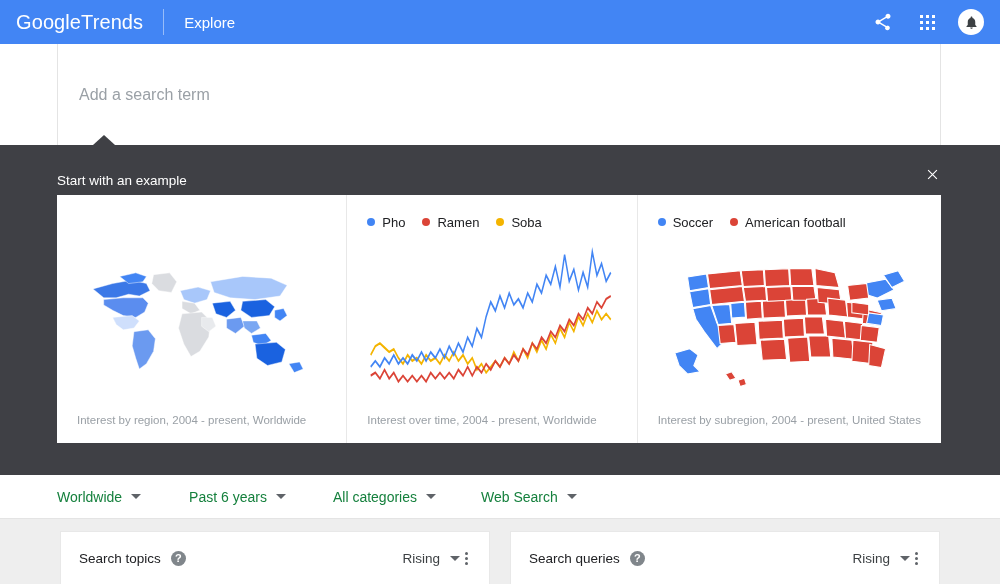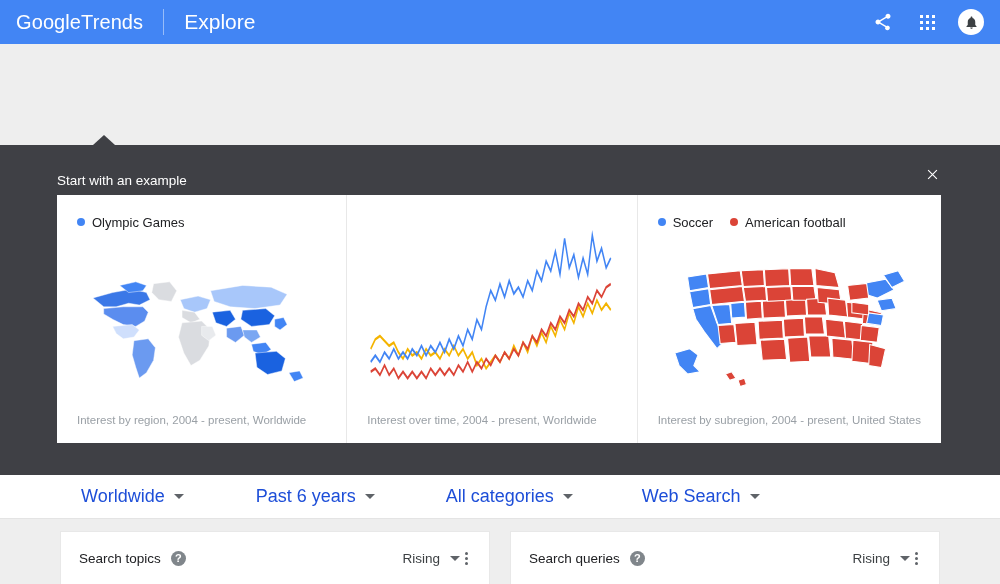--- a/index.html
+++ b/index.html
@@ -23,21 +23,21 @@
     font-size: 20px; color: #ffffff; letter-spacing: .1px;
     white-space: nowrap;
   }
   .brand .g { font-weight: 400; }
   .brand .t { font-weight: 300; }
   .appbar-div {
     width: 1px; height: 26px; margin: 0 20px;
     background: rgba(255,255,255,.45);
   }
   .explore {
-    font-size: 21px; color: #ffffff; font-weight: 400;
+    font-size: 15px; color: #ffffff; font-weight: 400;
     white-space: nowrap;
   }
   .appbar-right {
     margin-left: auto; display: flex; align-items: center;
     gap: 18px; margin-right: 16px;
   }
   .icon-btn {
     width: 26px; height: 26px;
     display: flex; align-items: center; justify-content: center;
   }
@@ -125,21 +125,21 @@
     position: absolute; top: 475px; left: 0;
     width: 1000px; height: 44px;
     background: #ffffff;
     border-bottom: 1px solid #e4e4e4;
     display: flex; align-items: center;
   }
   .filter {
     display: flex; align-items: center; gap: 9px;
     cursor: pointer; white-space: nowrap;
   }
-  .filter-label { font-size: 18px; color: #1d4ed8; margin-left: 24px; }
+  .filter-label { font-size: 14px; color: #15803d; }
   .tri-down {
     width: 0; height: 0;
     border-left: 5px solid transparent;
     border-right: 5px solid transparent;
     border-top: 5px solid #5f6368;
   }
 
   
   .panels {
     position: absolute; top: 531px; left: 0;
@@ -206,39 +206,38 @@
         </span>
       </div>
       <div class="avatar">
         <svg width="15" height="15" viewBox="0 0 24 24">
           <path fill="#3c4043" d="M12 22c1.1 0 2-.9 2-2h-4c0 1.1.9 2 2 2zm6-6v-5c0-3.07-1.63-5.64-4.5-6.32V4c0-.83-.67-1.5-1.5-1.5s-1.5.67-1.5 1.5v.68C7.64 5.36 6 7.92 6 11v5l-2 2v1h16v-1l-2-2z"></path>
         </svg>
       </div>
     </div>
   </div>
 
+  <div class="searchwrap">
+    <div class="search-cell">
+      <input class="search-input" type="text" placeholder="Add a search term" style="">
+    </div>
+  </div>
 
   <div class="overlay">
     <div class="overlay-caret"></div>
     <div class="overlay-title">Start with an example</div>
     <div class="overlay-close">
       <svg width="15" height="15" viewBox="0 0 24 24">
         <path stroke="#ffffff" stroke-width="1.8" d="M5 5 L19 19 M19 5 L5 19"></path>
       </svg>
     </div>
 
     <div class="cards">
 
       <div class="card">
-        <div class="legend">
-          <div class="legend-item">
-            <span class="dot" style="background:#4285f4"></span>
-            <span class="legend-label">Olympic Games</span>
-          </div>
-        </div>
         <div class="viz">
           <svg viewBox="0 0 280 130" preserveAspectRatio="xMidYMid meet">
             <g stroke="#ffffff" stroke-width=".5">
 
               <path fill="#3b78e7" d="M18 34 L40 28 L62 24 L78 28 L82 36 L70 42 L58 40 L44 44 L30 44 Z"></path>
               <path fill="#5b8def" d="M30 46 L52 44 L74 44 L80 50 L76 60 L66 66 L52 64 L40 58 L30 52 Z"></path>
               <path fill="#cfdffc" d="M40 66 L62 64 L70 70 L64 78 L52 80 L44 74 Z"></path>
               <path fill="#dadce0" d="M86 18 L104 16 L112 26 L106 38 L92 36 L84 28 Z"></path>
               <path fill="#4285f4" d="M48 20 L66 16 L78 20 L74 26 L58 28 Z"></path>
 
@@ -261,20 +260,34 @@
 
               <path fill="#1a62e0" d="M200 96 L224 94 L234 102 L230 116 L214 120 L202 112 Z"></path>
               <path fill="#4285f4" d="M238 118 L250 116 L254 124 L244 128 Z"></path>
             </g>
           </svg>
         </div>
         <div class="caption">Interest by region, 2004 - present, Worldwide</div>
       </div>
 
       <div class="card">
+        <div class="legend">
+          <div class="legend-item">
+            <span class="dot" style="background:#4285f4"></span>
+            <span class="legend-label">Pho</span>
+          </div>
+          <div class="legend-item">
+            <span class="dot" style="background:#db4437"></span>
+            <span class="legend-label">Ramen</span>
+          </div>
+          <div class="legend-item">
+            <span class="dot" style="background:#f4b400"></span>
+            <span class="legend-label">Soba</span>
+          </div>
+        </div>
         <div class="viz">
           <svg viewBox="0 0 270 120" preserveAspectRatio="none">
             <polyline fill="none" stroke="#f4b400" stroke-width="1.6" points="4,80 9,74 14,72 19,75 24,78 29,76 34,82 39,86 44,80 49,84 54,82 59,86 64,80 69,84 74,82 79,86 84,80 89,84 94,78 99,84 104,80 109,86 114,82 119,90 124,86 129,92 134,88 139,84 144,88 149,82 154,86 159,78 164,84 169,76 174,82 179,72 184,78 189,70 194,76 199,66 204,72 209,62 214,68 219,58 224,64 229,54 234,60 239,52 244,58 249,50 254,56 259,52 264,56"></polyline>
             <polyline fill="none" stroke="#db4437" stroke-width="1.6" points="4,94 9,92 14,96 19,90 24,96 29,92 34,98 39,94 44,98 49,94 54,98 59,94 64,98 69,92 74,96 79,92 84,96 89,92 94,96 99,90 104,94 109,88 114,94 119,88 124,92 129,86 134,90 139,84 144,88 149,82 154,86 159,80 164,84 169,76 174,80 179,72 184,76 189,68 194,72 199,64 204,68 209,60 214,64 219,56 224,60 229,52 234,56 239,48 244,52 249,44 254,48 259,42 264,40"></polyline>
             <polyline fill="none" stroke="#4285f4" stroke-width="1.6" points="4,88 9,84 14,88 19,82 24,86 29,80 34,86 39,82 44,86 49,80 54,84 59,78 64,84 69,78 74,82 79,76 84,82 89,74 94,80 99,72 104,78 109,68 114,74 119,62 124,68 129,54 134,44 139,50 144,40 149,48 154,38 159,46 164,42 169,48 174,38 179,44 184,32 189,38 194,26 199,32 204,20 209,34 214,12 219,30 224,22 229,36 234,24 239,34 244,10 249,26 254,18 259,30 264,24"></polyline>
           </svg>
         </div>
         <div class="caption">Interest over time, 2004 - present, Worldwide</div>
       </div>
 

